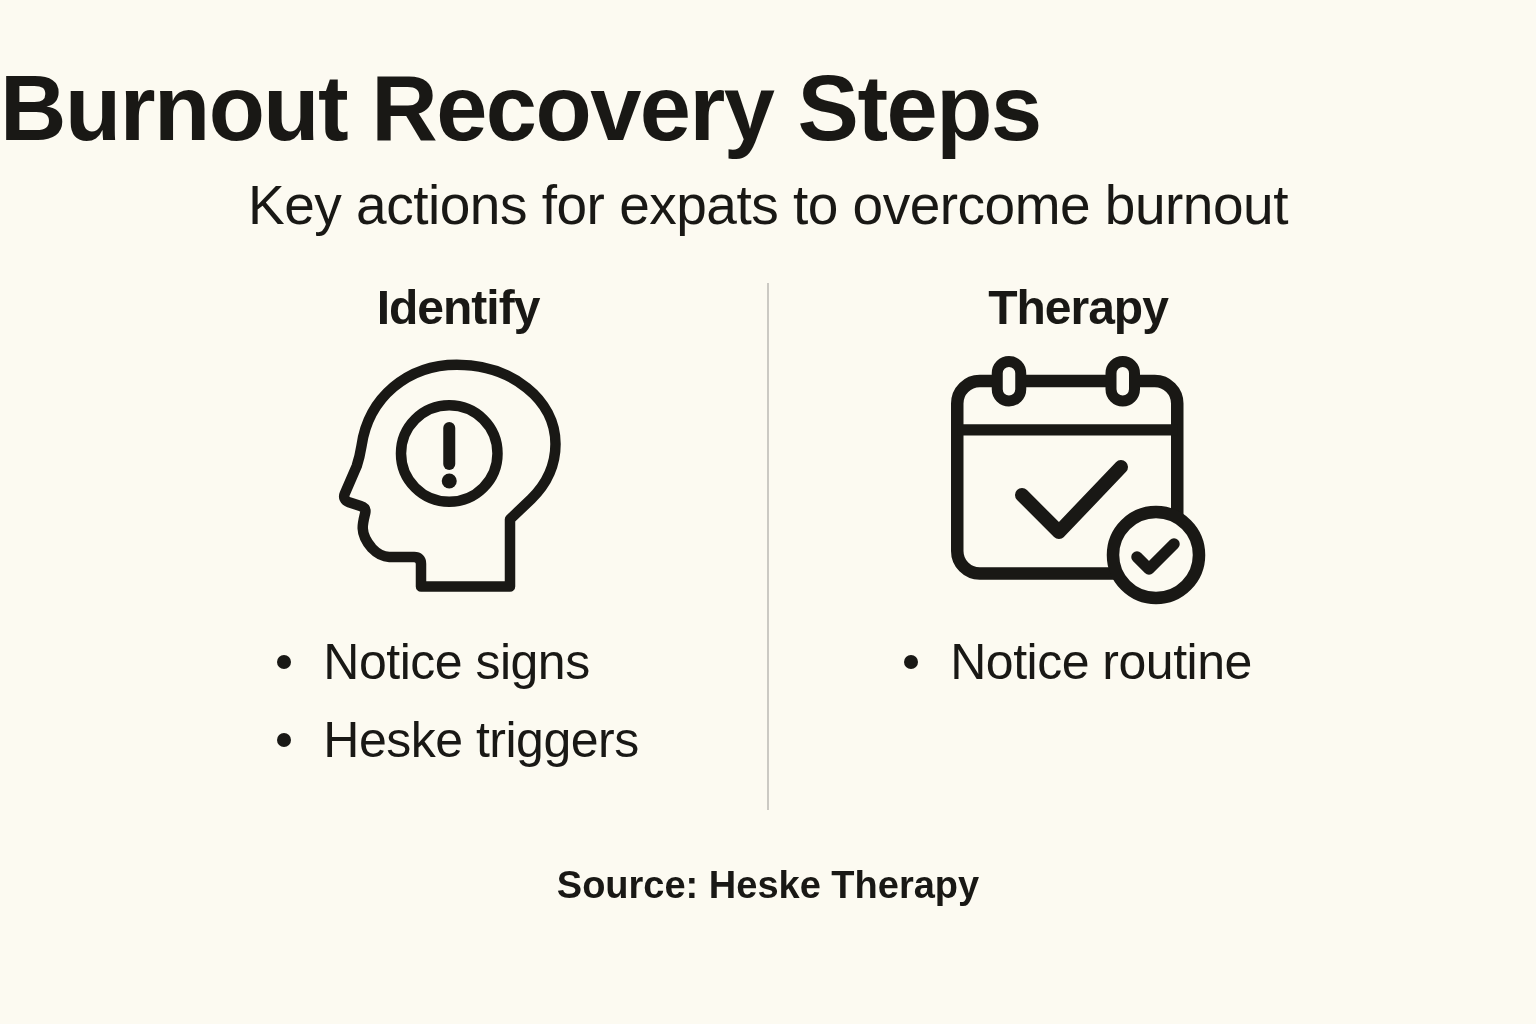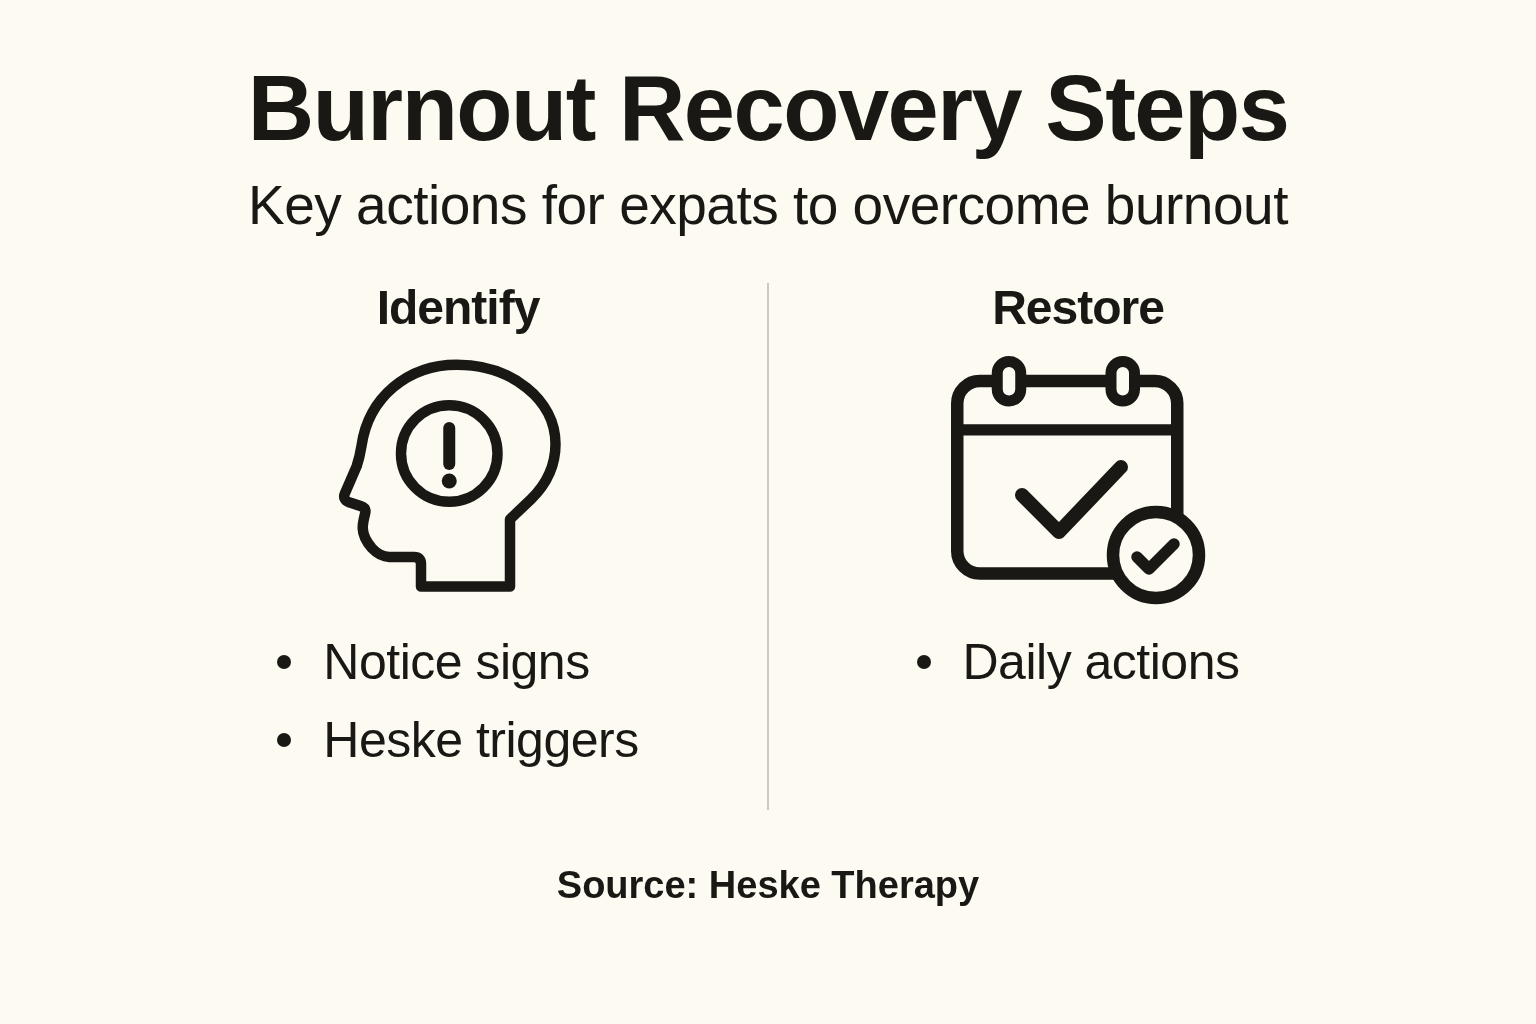--- a/index.html
+++ b/index.html
@@ -11,21 +11,20 @@
   html,body{width:1536px;height:1024px;}
   body{
     background:var(--bg);
     font-family:"Liberation Sans","DejaVu Sans",sans-serif;
     color:var(--ink);
     overflow:hidden;
   }
   .page{width:1536px;height:1024px;position:relative;}
   .title{
     margin-top:60px;
-    text-align:center;
     font-size:92px;
     font-weight:700;
     letter-spacing:-1.5px;
     line-height:1.05;
   }
   .subtitle{
     margin-top:16px;
     text-align:center;
     font-size:55px;
     font-weight:400;
@@ -131,38 +130,38 @@
         <li>
           <span class="dot"></span>
           <span>Heske triggers</span>
         </li>
       </ul>
     </section>
 
     <div class="divider"></div>
 
     <section class="column">
-      <h2 class="col-heading">Restore</h2>
+      <h2 class="col-heading">Therapy</h2>
 
       <div class="icon-wrap">
         <svg width="255" height="250" viewBox="0 0 102 100" fill="none">
           <rect x="2.5" y="10" width="88" height="77" rx="9" stroke="#191815" stroke-width="5"></rect>
           <line x1="2.5" y1="29.5" x2="90.5" y2="29.5" stroke="#191815" stroke-width="4.5"></line>
           <rect x="18.5" y="2.2" width="9.4" height="15.8" rx="4.7" fill="#FCFAF1" stroke="#191815" stroke-width="4.4"></rect>
           <rect x="64" y="2.2" width="9.4" height="15.8" rx="4.7" fill="#FCFAF1" stroke="#191815" stroke-width="4.4"></rect>
           <polyline points="28.4,55.6 43.2,70.4 68,44.4" stroke="#191815" stroke-width="5.6" stroke-linecap="round" stroke-linejoin="round"></polyline>
           <circle cx="82" cy="79.6" r="17.2" fill="#FCFAF1" stroke="#191815" stroke-width="5"></circle>
           <polyline points="74.4,80.4 79.2,85.2 89.2,75.2" stroke="#191815" stroke-width="4.6" stroke-linecap="round" stroke-linejoin="round"></polyline>
         </svg>
       </div>
 
       <ul class="bullets">
         <li>
           <span class="dot"></span>
-          <span>Daily actions</span>
+          <span>Notice routine</span>
         </li>
       </ul>
     </section>
 
   </div>
 
   <p class="source">Source: Heske Therapy</p>
 
 </div>
 

